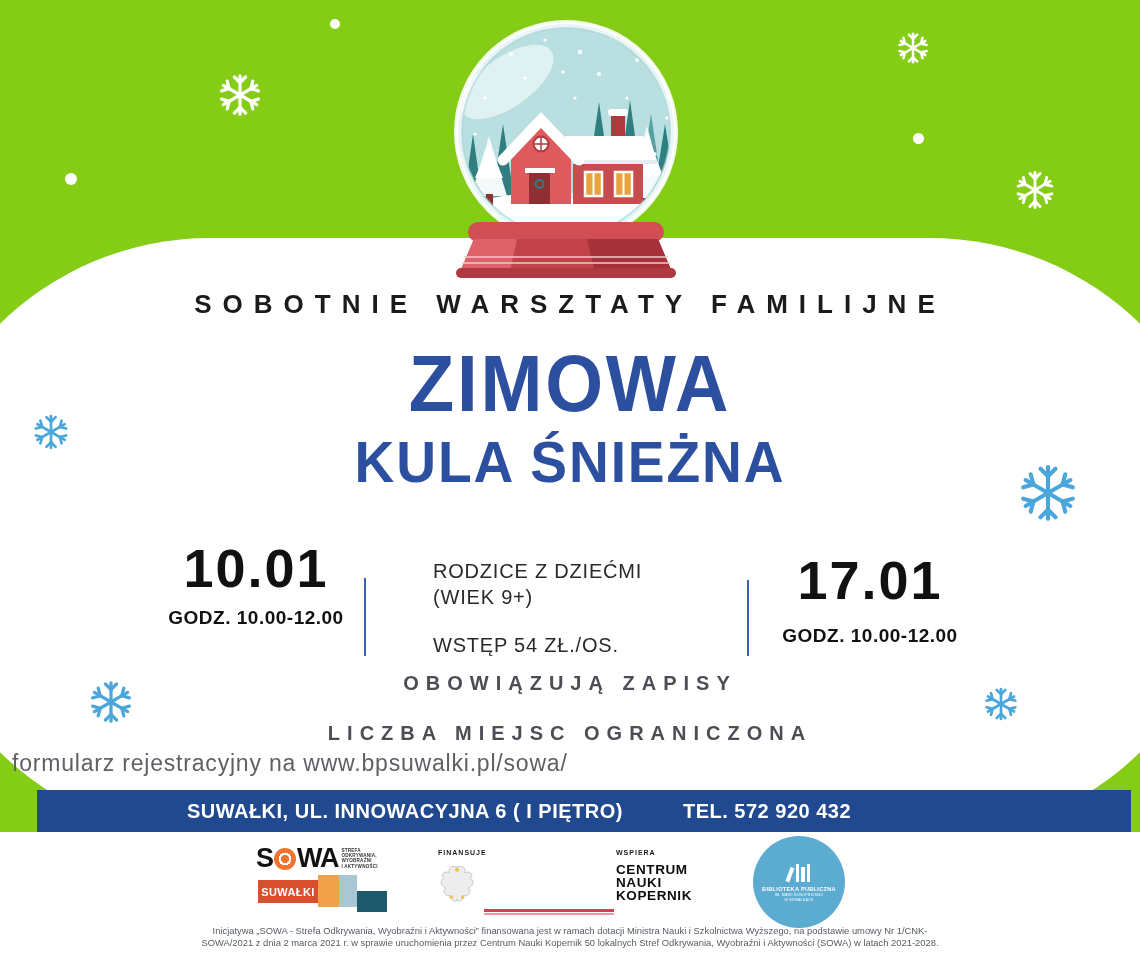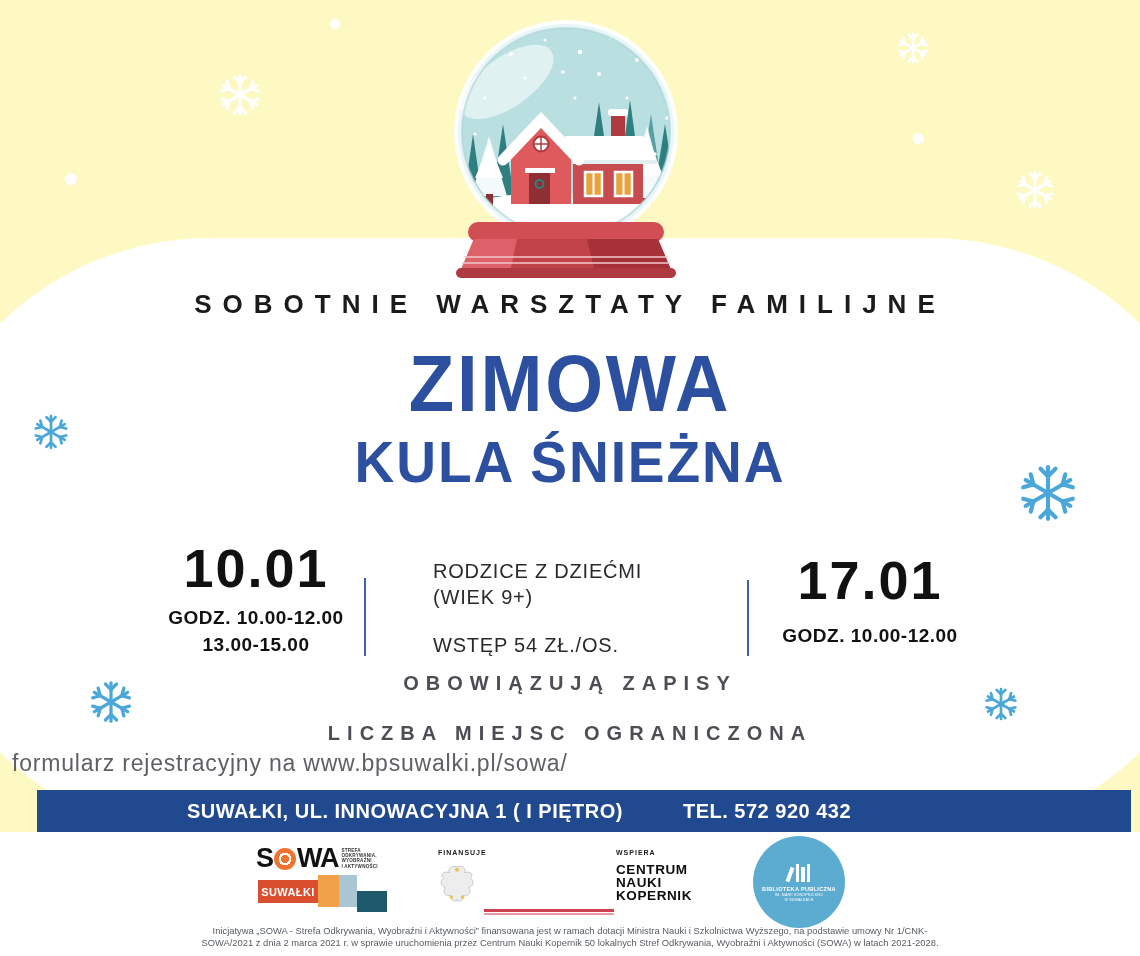--- a/index.html
+++ b/index.html
@@ -1,18 +1,18 @@
 <!DOCTYPE html>
 <html><head>
 <meta charset="utf-8">
 <style>
   * { margin:0; padding:0; box-sizing:border-box; }
   html,body { width:1140px; height:956px; }
   body { font-family:"Liberation Sans", sans-serif; }
-  #poster { position:relative; width:1140px; height:956px; background:#fef9c3; overflow:hidden;text-decoration:underline; }
+  #poster { position:relative; width:1140px; height:956px; background:#84cc16; overflow:hidden;text-decoration:underline; }
 
   
   .blob { position:absolute; left:-90px; top:238px; width:1320px; height:600px;
           background:#ffffff; border-radius:300px; }
   .bottom-panel { position:absolute; left:0; top:832px; width:1140px; height:124px; background:#ffffff; }
 
   
   .flake { position:absolute; }
   .dot { position:absolute; border-radius:50%; background:#ffffff; }
 
@@ -247,40 +247,39 @@
     </svg>
   </div>
 
   <div class="eyebrow">SOBOTNIE WARSZTATY FAMILIJNE</div>
   <div class="title1">ZIMOWA</div>
   <div class="title2">KULA ŚNIEŻNA</div>
 
   <div class="session-col col-1">
     <div class="session-date">10.01</div>
     <div class="session-time">GODZ. 10.00-12.00</div>
-    <div class="session-time">13.00-15.00</div>
   </div>
   <div class="session-divider divider-1"></div>
   <div class="audience-col">
     <div>RODZICE Z DZIEĆMI</div>
     <div>(WIEK 9+)</div>
     <div class="audience-price">WSTĘP 54 ZŁ./OS.</div>
   </div>
   <div class="session-divider divider-2"></div>
   <div class="session-col col-3">
     <div class="session-date">17.01</div>
     <div class="session-time">GODZ. 10.00-12.00</div>
   </div>
 
   <div class="reg-line reg-1">OBOWIĄZUJĄ ZAPISY</div>
   <div class="reg-line reg-2">LICZBA MIEJSC OGRANICZONA</div>
   <div class="reg-form">formularz rejestracyjny na www.bpsuwalki.pl/sowa/</div>
 
   <div class="addr-bar">
-    <span>SUWAŁKI, UL. INNOWACYJNA 1 ( I PIĘTRO)</span>
+    <span>SUWAŁKI, UL. INNOWACYJNA 6 ( I PIĘTRO)</span>
     <span>TEL. 572 920 432</span>
   </div>
 
   <div class="sowa-logo">
     <div class="sowa-row1">
       <span class="sowa-s">S</span>
       <span class="sowa-o"></span>
       <span class="sowa-wa">WA</span>
       <span class="sowa-tagline">
         <div>STREFA</div>

